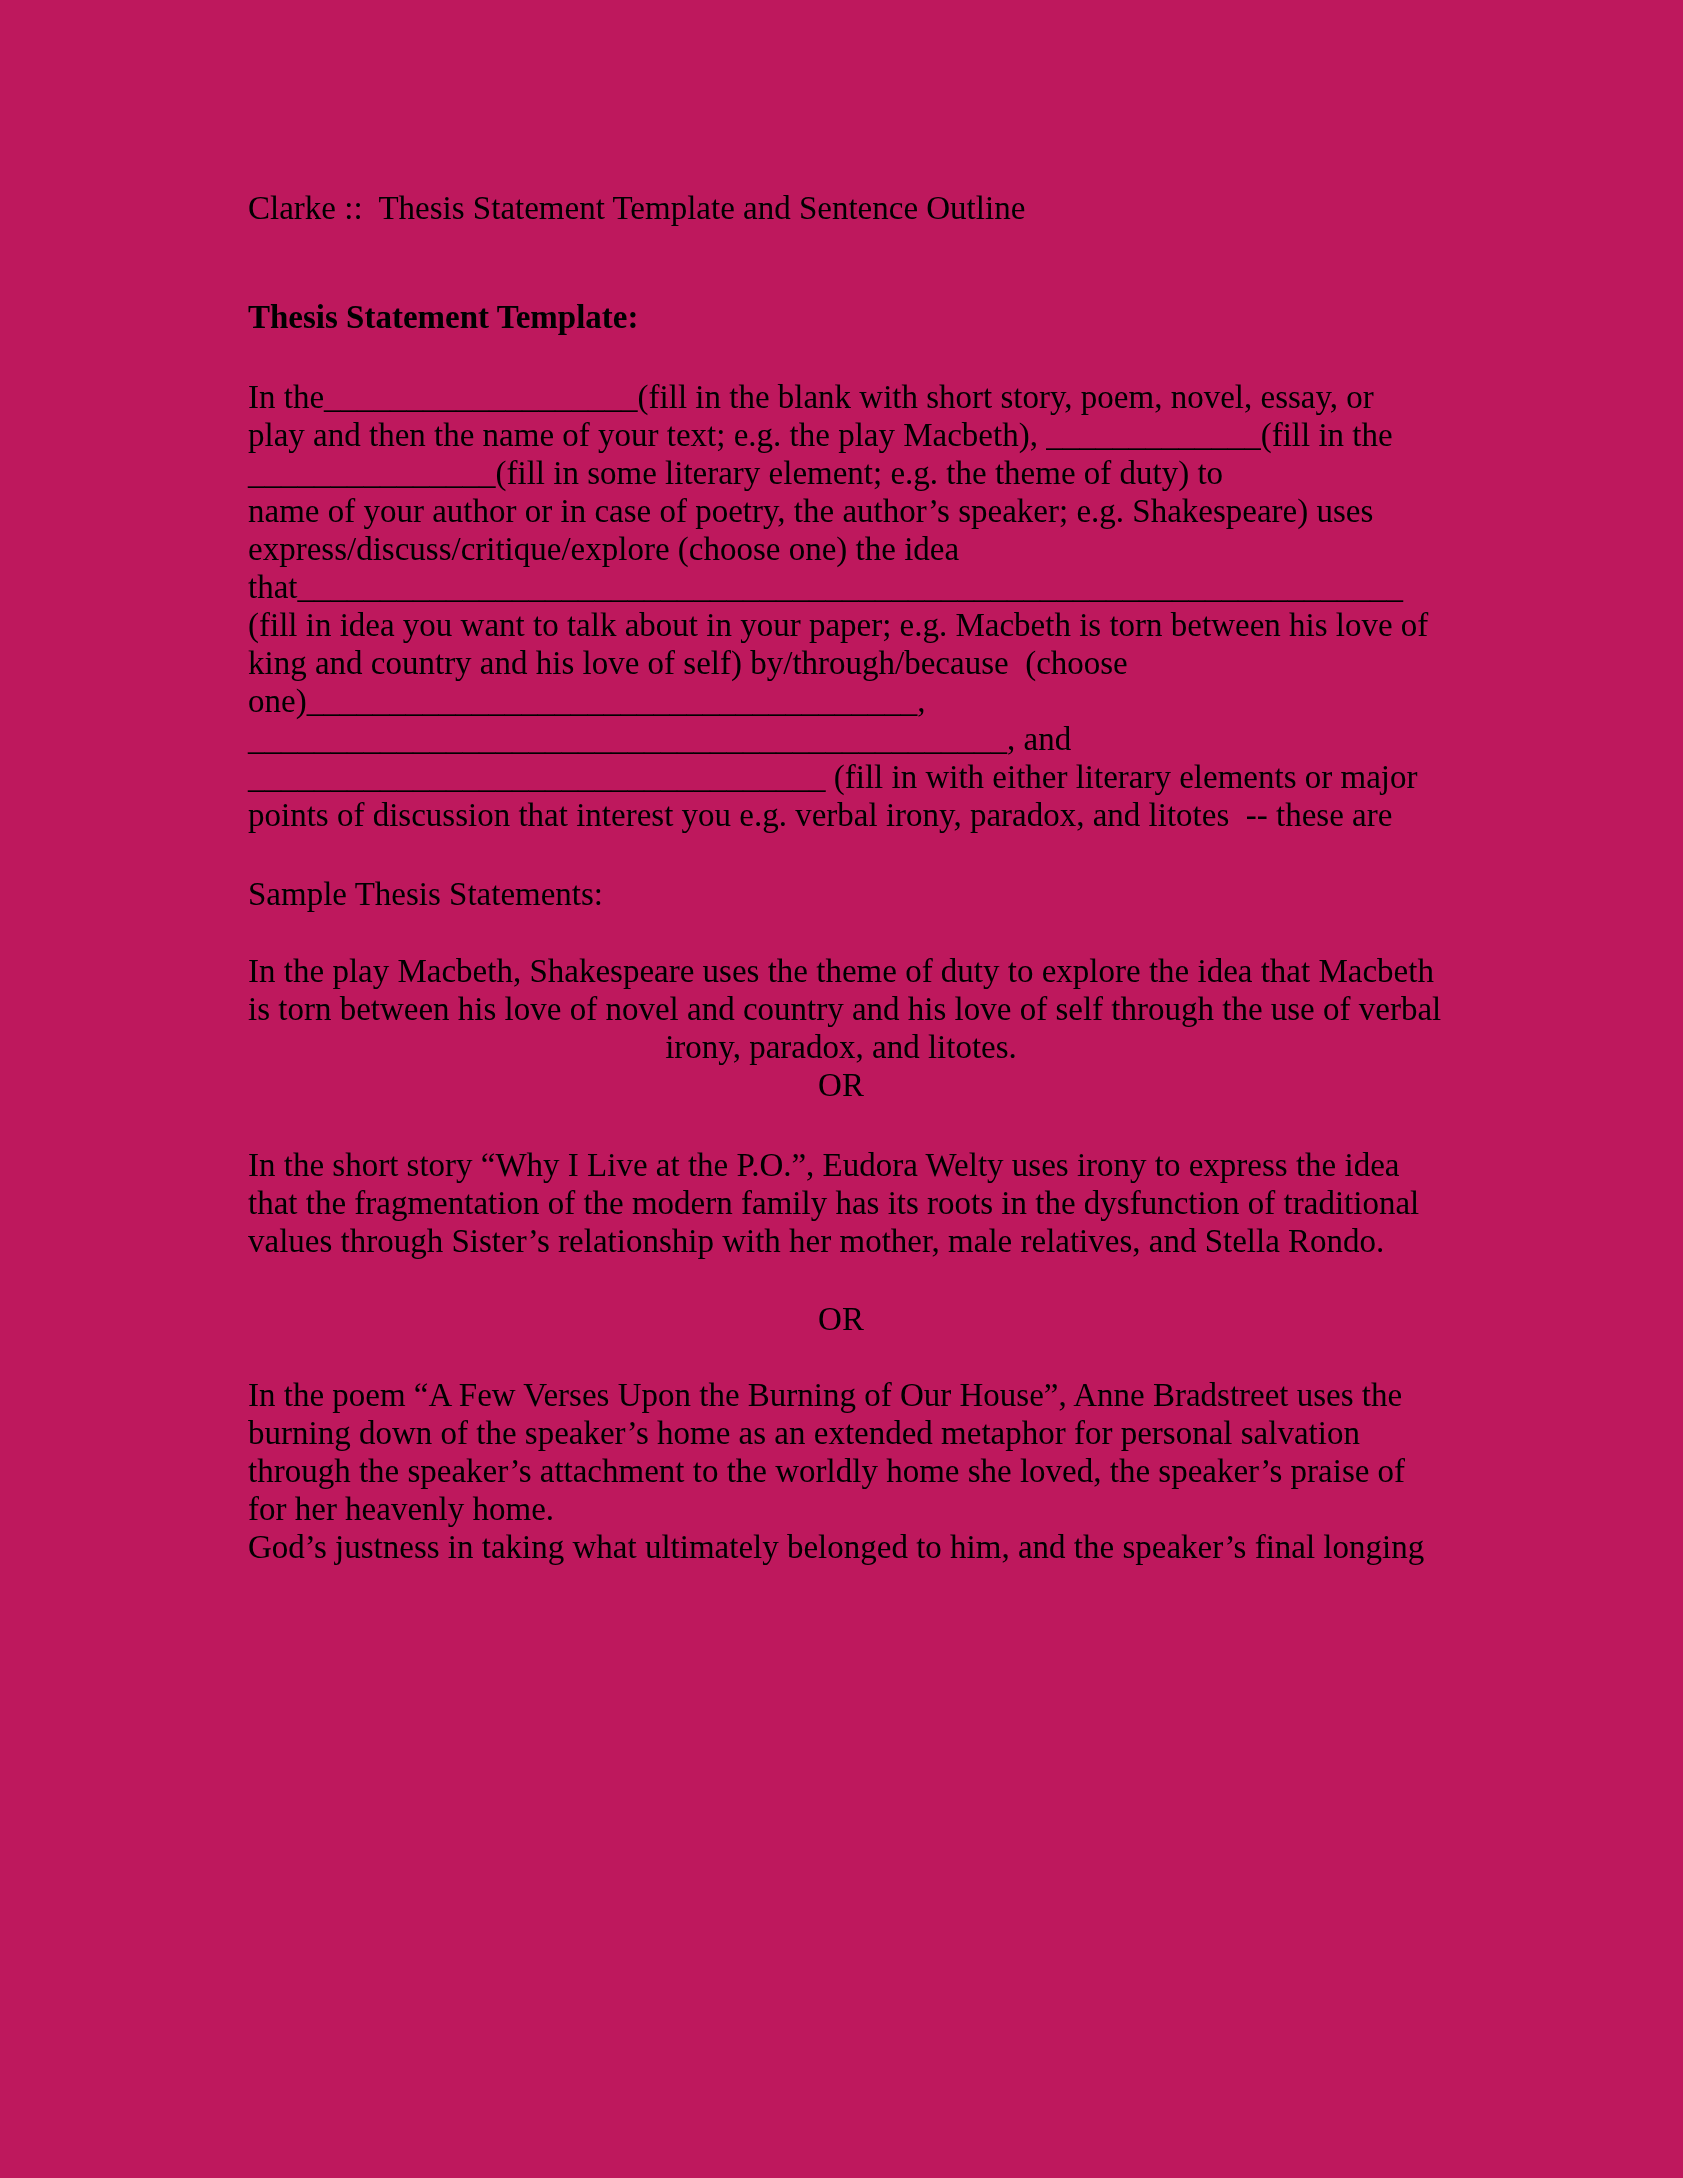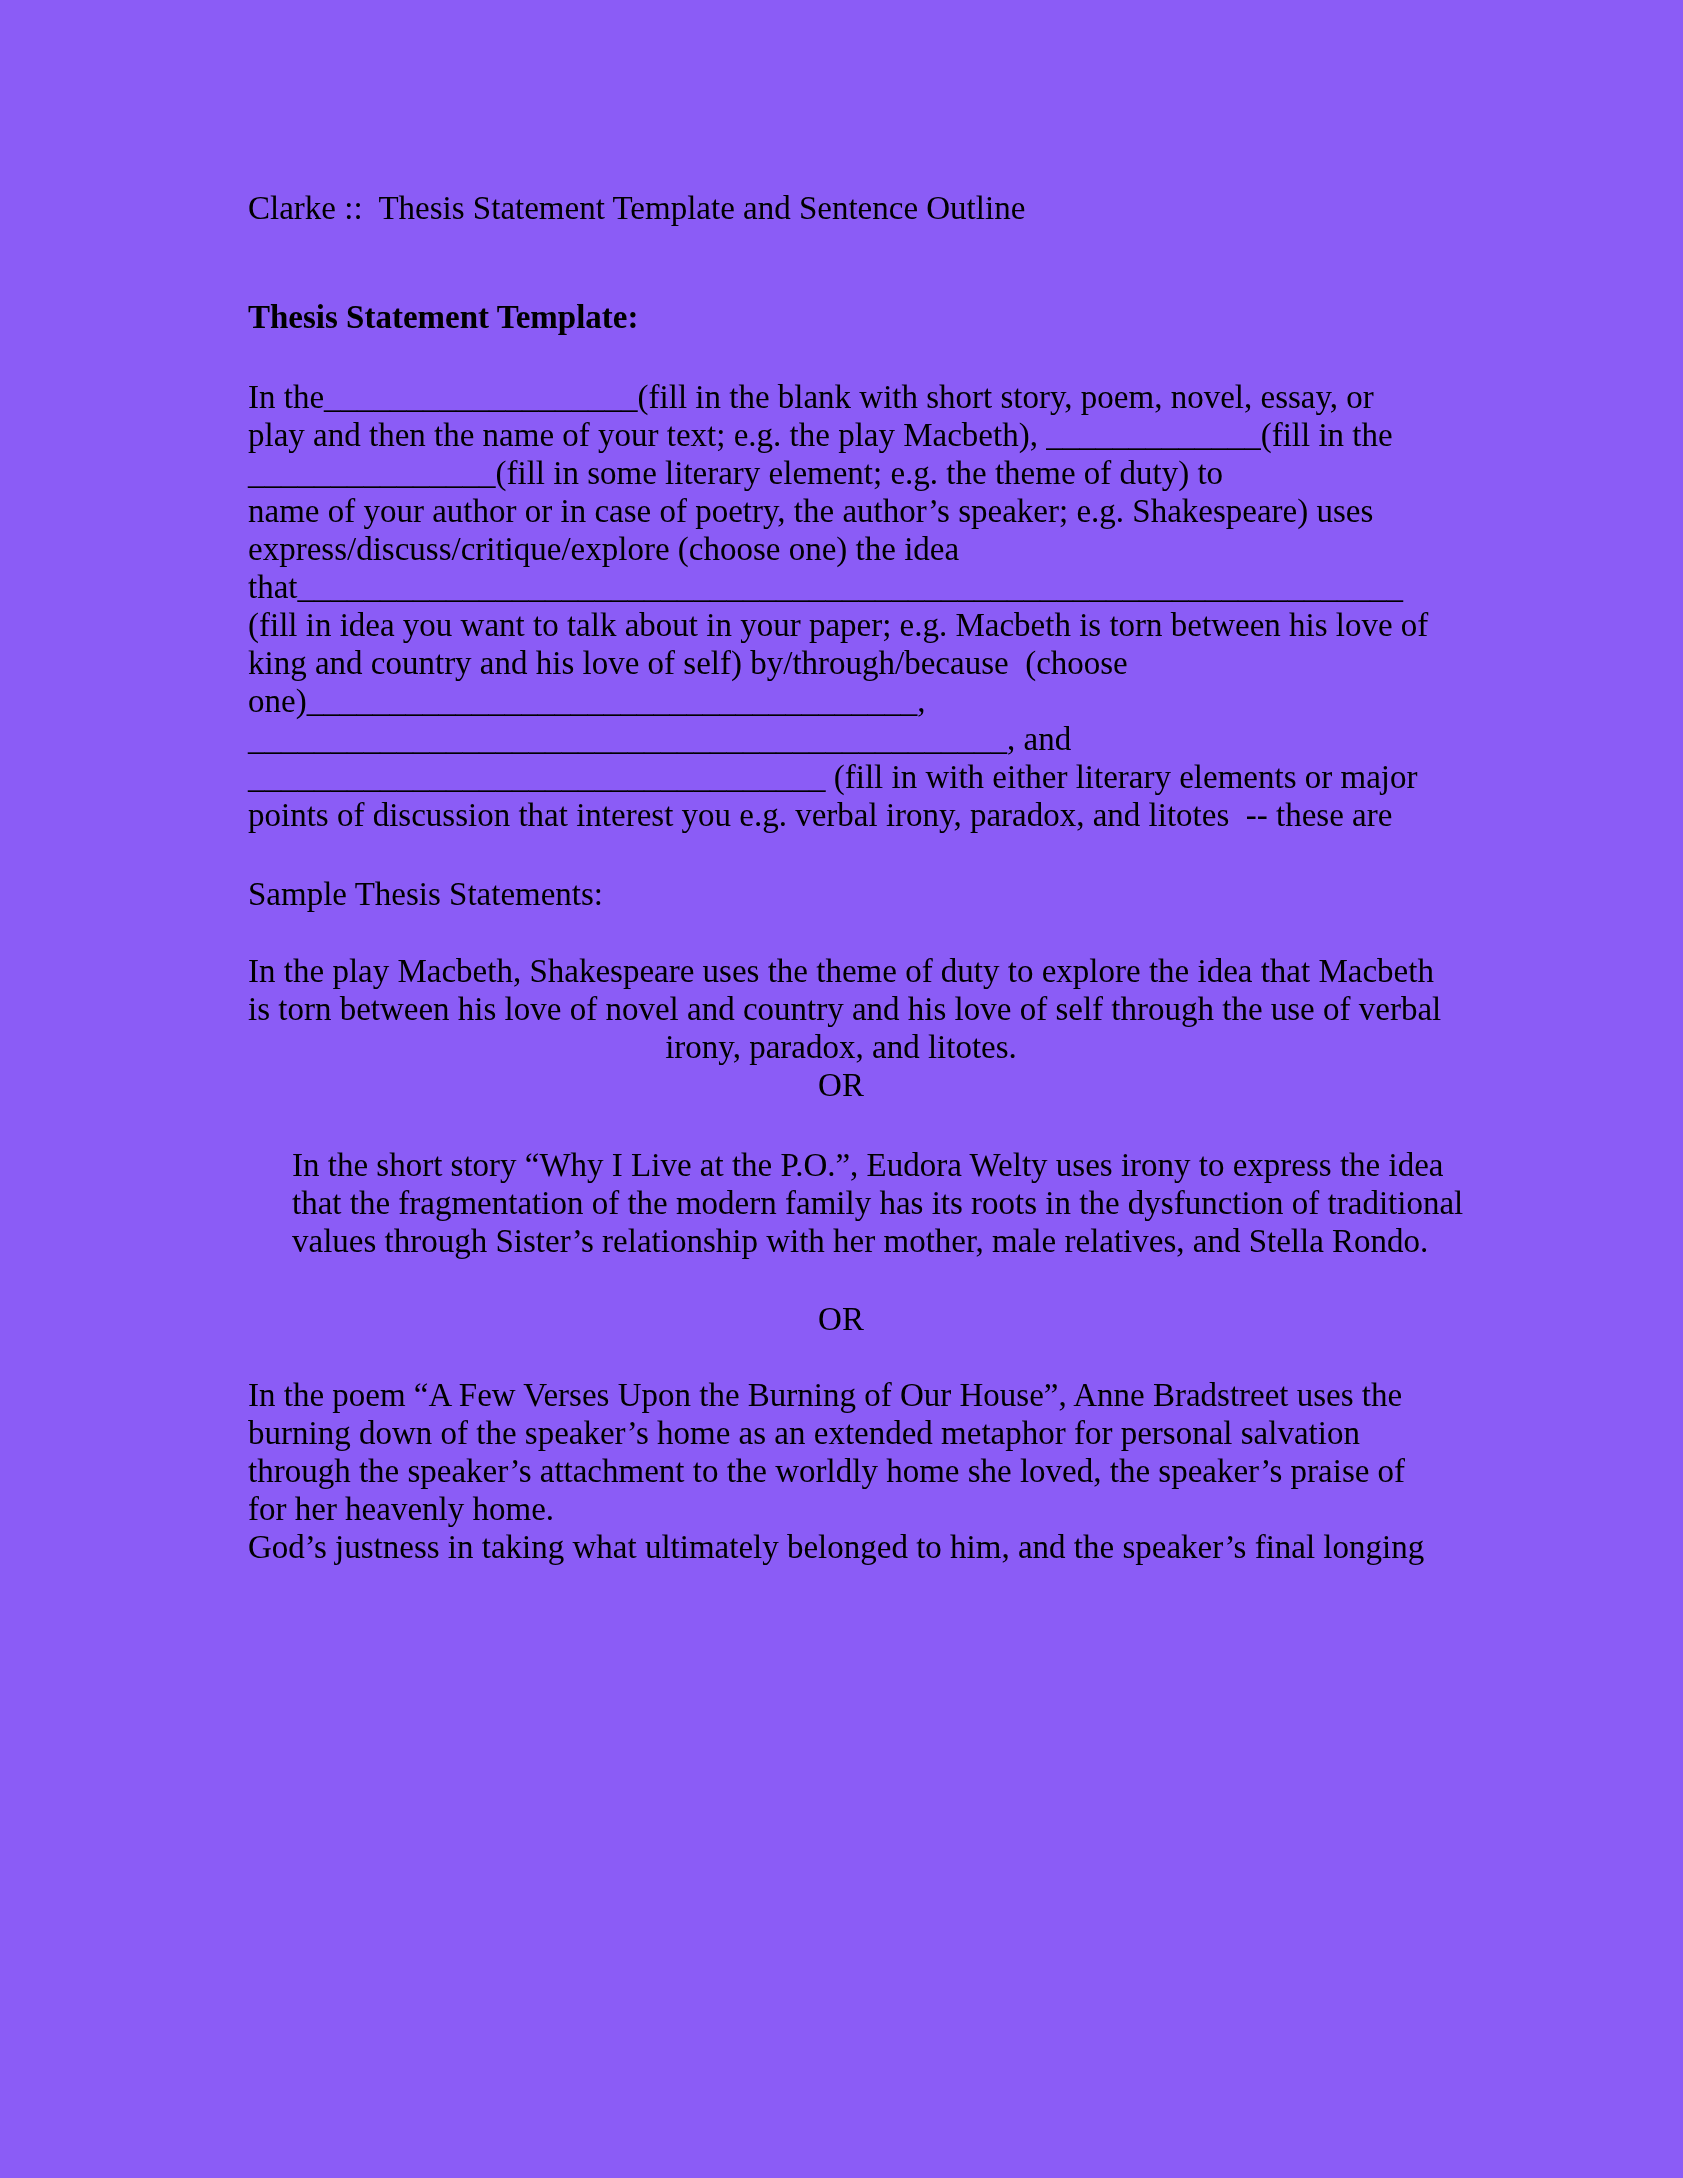--- a/index.html
+++ b/index.html
@@ -1,40 +1,40 @@
 <!DOCTYPE html>
 <html><head>
 <meta charset="utf-8">
 <style>
   html, body { margin: 0; padding: 0; background: #ffffff; }
   .page {
     position: relative;
     width: 1683px;
     height: 2178px;
-    background: #8b5cf6;
+    background: #be185d;
     color: #000000;
     font-family: "Liberation Serif", serif;
     font-size: 33px;
     line-height: 38px;
   }
   .content {
     position: absolute;
     left: 248px;
     top: 189px;
     width: 1186px;
   }
   .line { white-space: pre; }
   .it { }
   .doc-title { white-space: pre; }
   .tmpl-heading { font-weight: bold; margin-top: 71px; white-space: pre; }
   .tmpl-para { margin-top: 42px; }
   .samples-heading { margin-top: 41px; white-space: pre; font-family: Liberation Serif, serif; }
   .sample-1 { margin-top: 39px; text-align: center; }
   .or { text-align: center; }
-  .sample-2 { margin-top: 42px; margin-left: 44px; }
+  .sample-2 { margin-top: 42px; }
   .or-2 { margin-top: 40px; }
   .sample-3 { margin-top: 38px; }
 </style>
 </head>
 <body>
 
 <div class="page">
   <div class="content">
 
     <div class="doc-title">Clarke ::  Thesis Statement Template and Sentence Outline</div>

